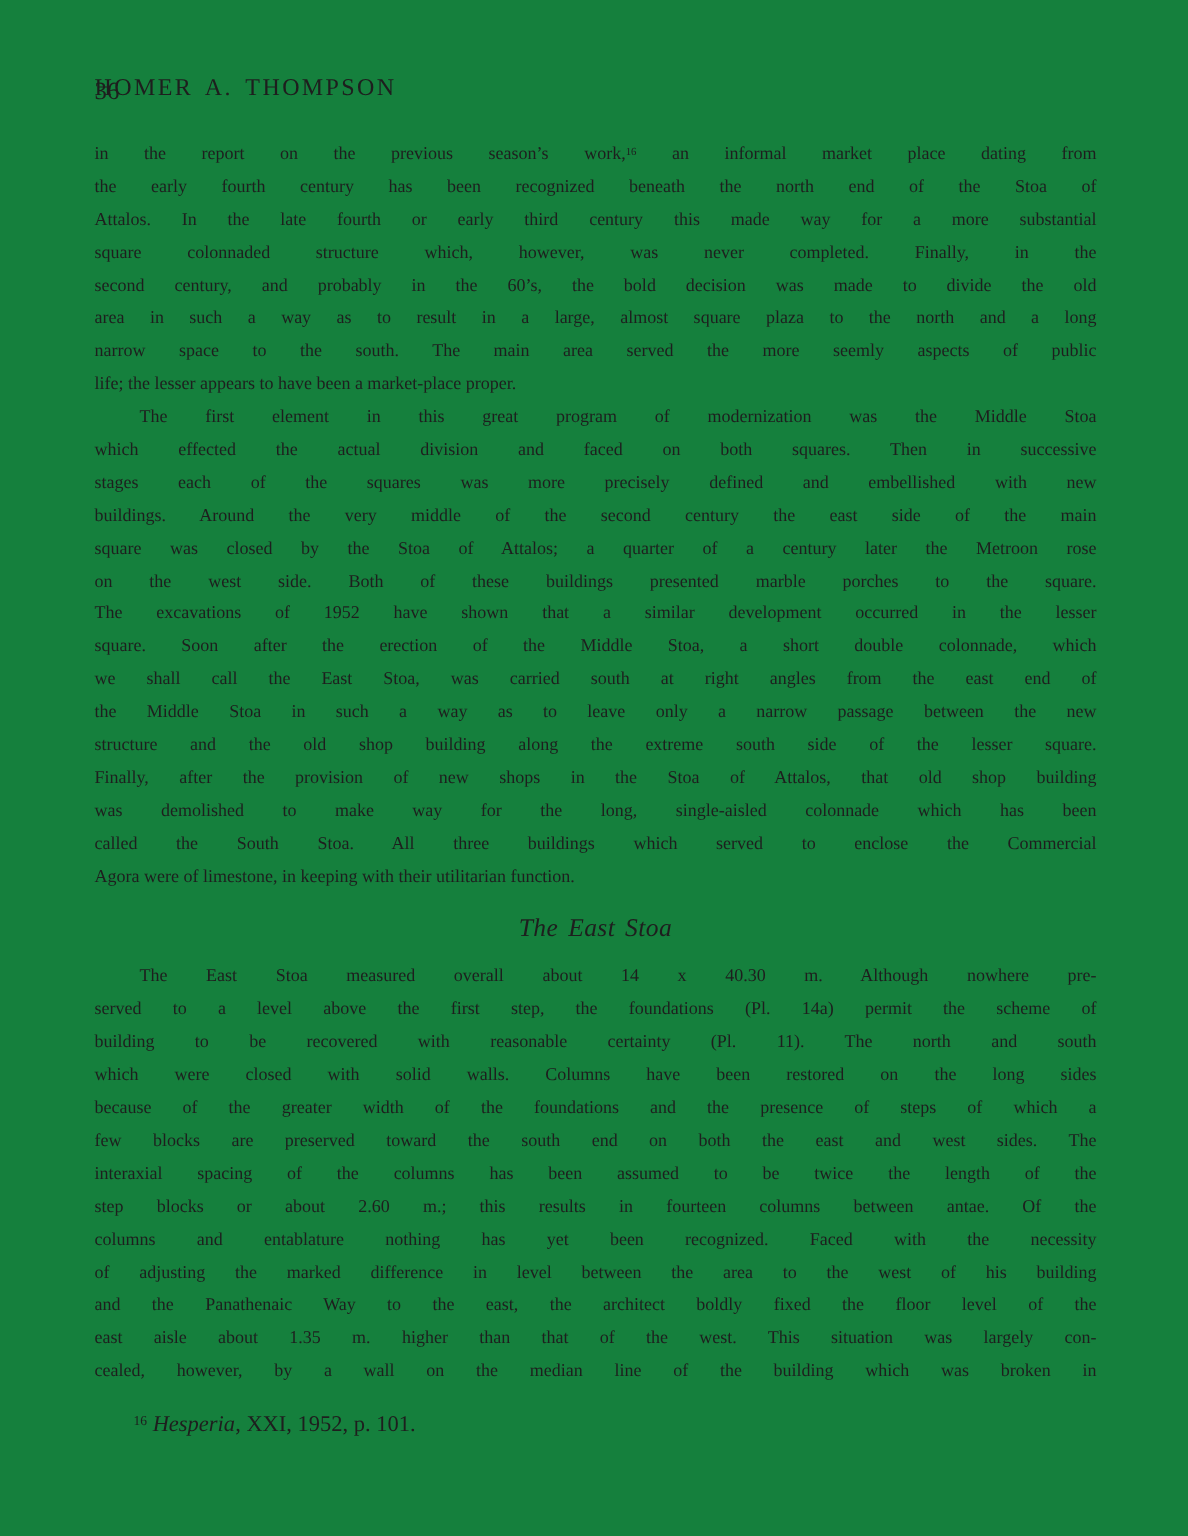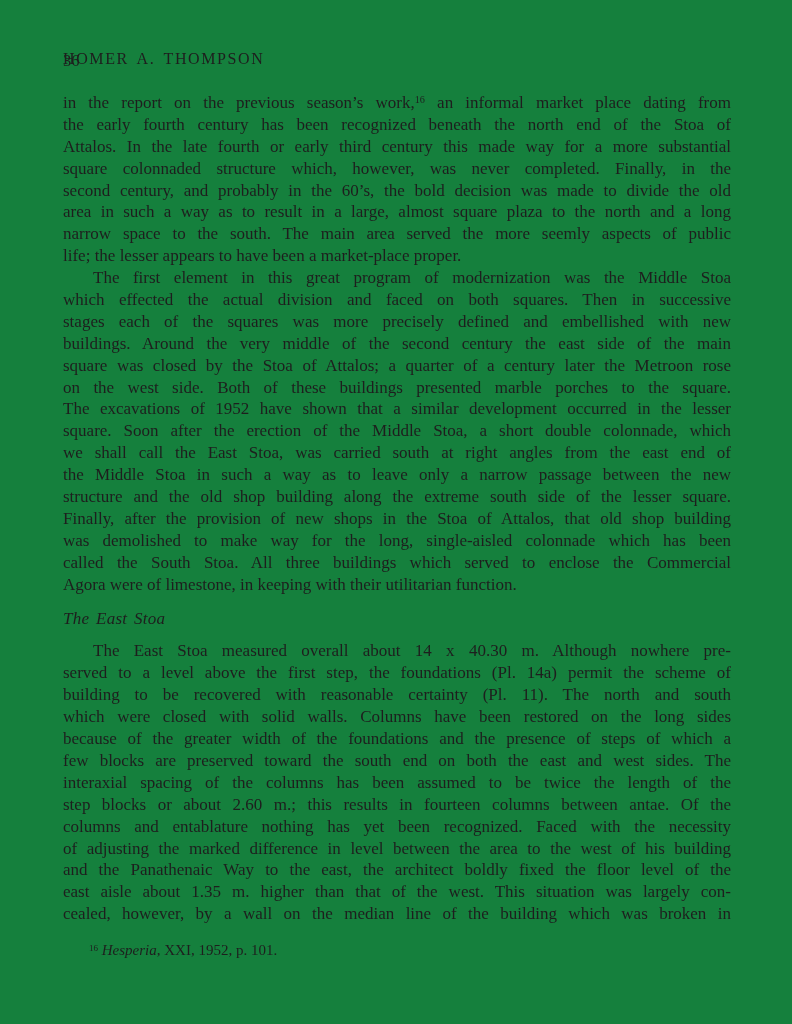--- a/index.html
+++ b/index.html
@@ -42,21 +42,21 @@
     word-spacing: 3px;
   }
   .text-block {
     position: absolute;
     top: 92px;
     left: 63px;
     width: 668px;
   }
   .paragraph { margin: 0; }
   .line {
-    font-size: 17px;
+    font-size: 12px;
     line-height: 21.9px;
     height: 21.9px;
     white-space: nowrap;
     text-align: justify;
     text-align-last: justify;
     overflow: visible;
   }
   .line.last {
     text-align-last: left;
   }
@@ -64,20 +64,21 @@
     padding-left: 30px;
   }
   .section-heading {
     font-style: italic;
     font-size: 17px;
     line-height: 22px;
     margin-top: 13px;
     margin-bottom: 10px;
     letter-spacing: 0.3px;
     word-spacing: 2px;
+    text-align: center;
   }
   sup {
     font-size: 60%;
     line-height: 0;
     vertical-align: baseline;
     position: relative;
     top: -0.45em;
   }
   .footnote {
     position: absolute;

